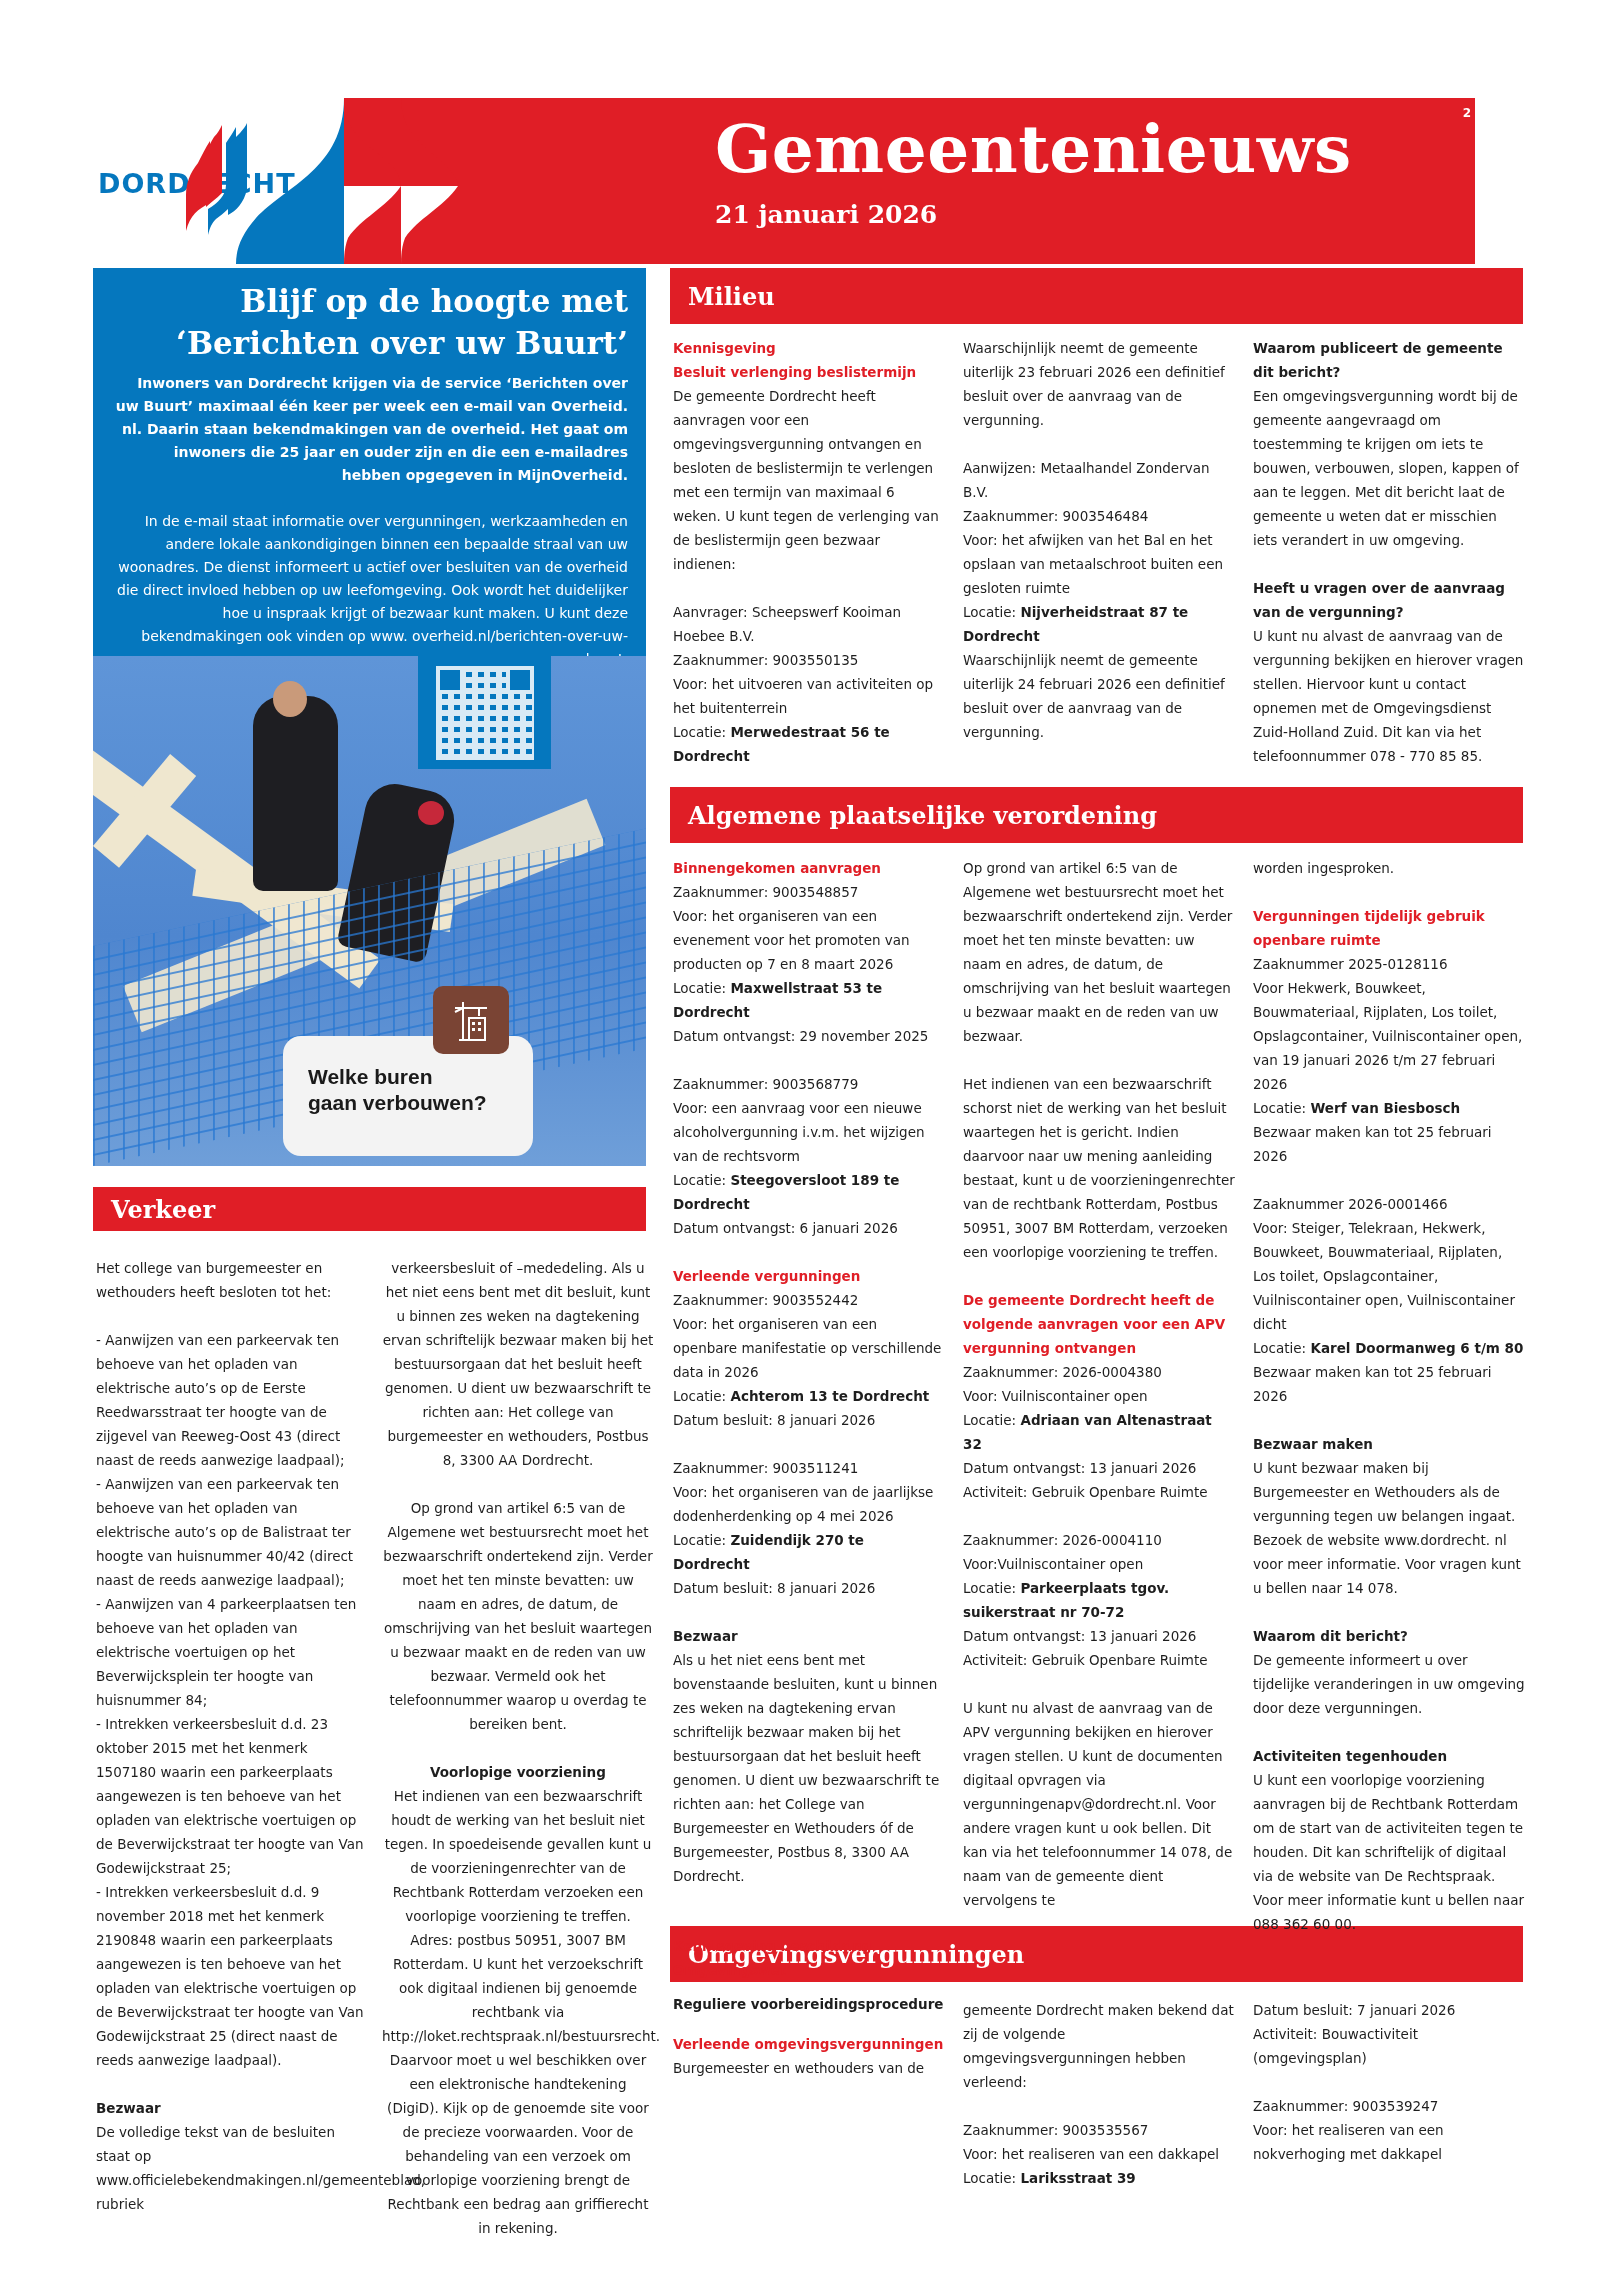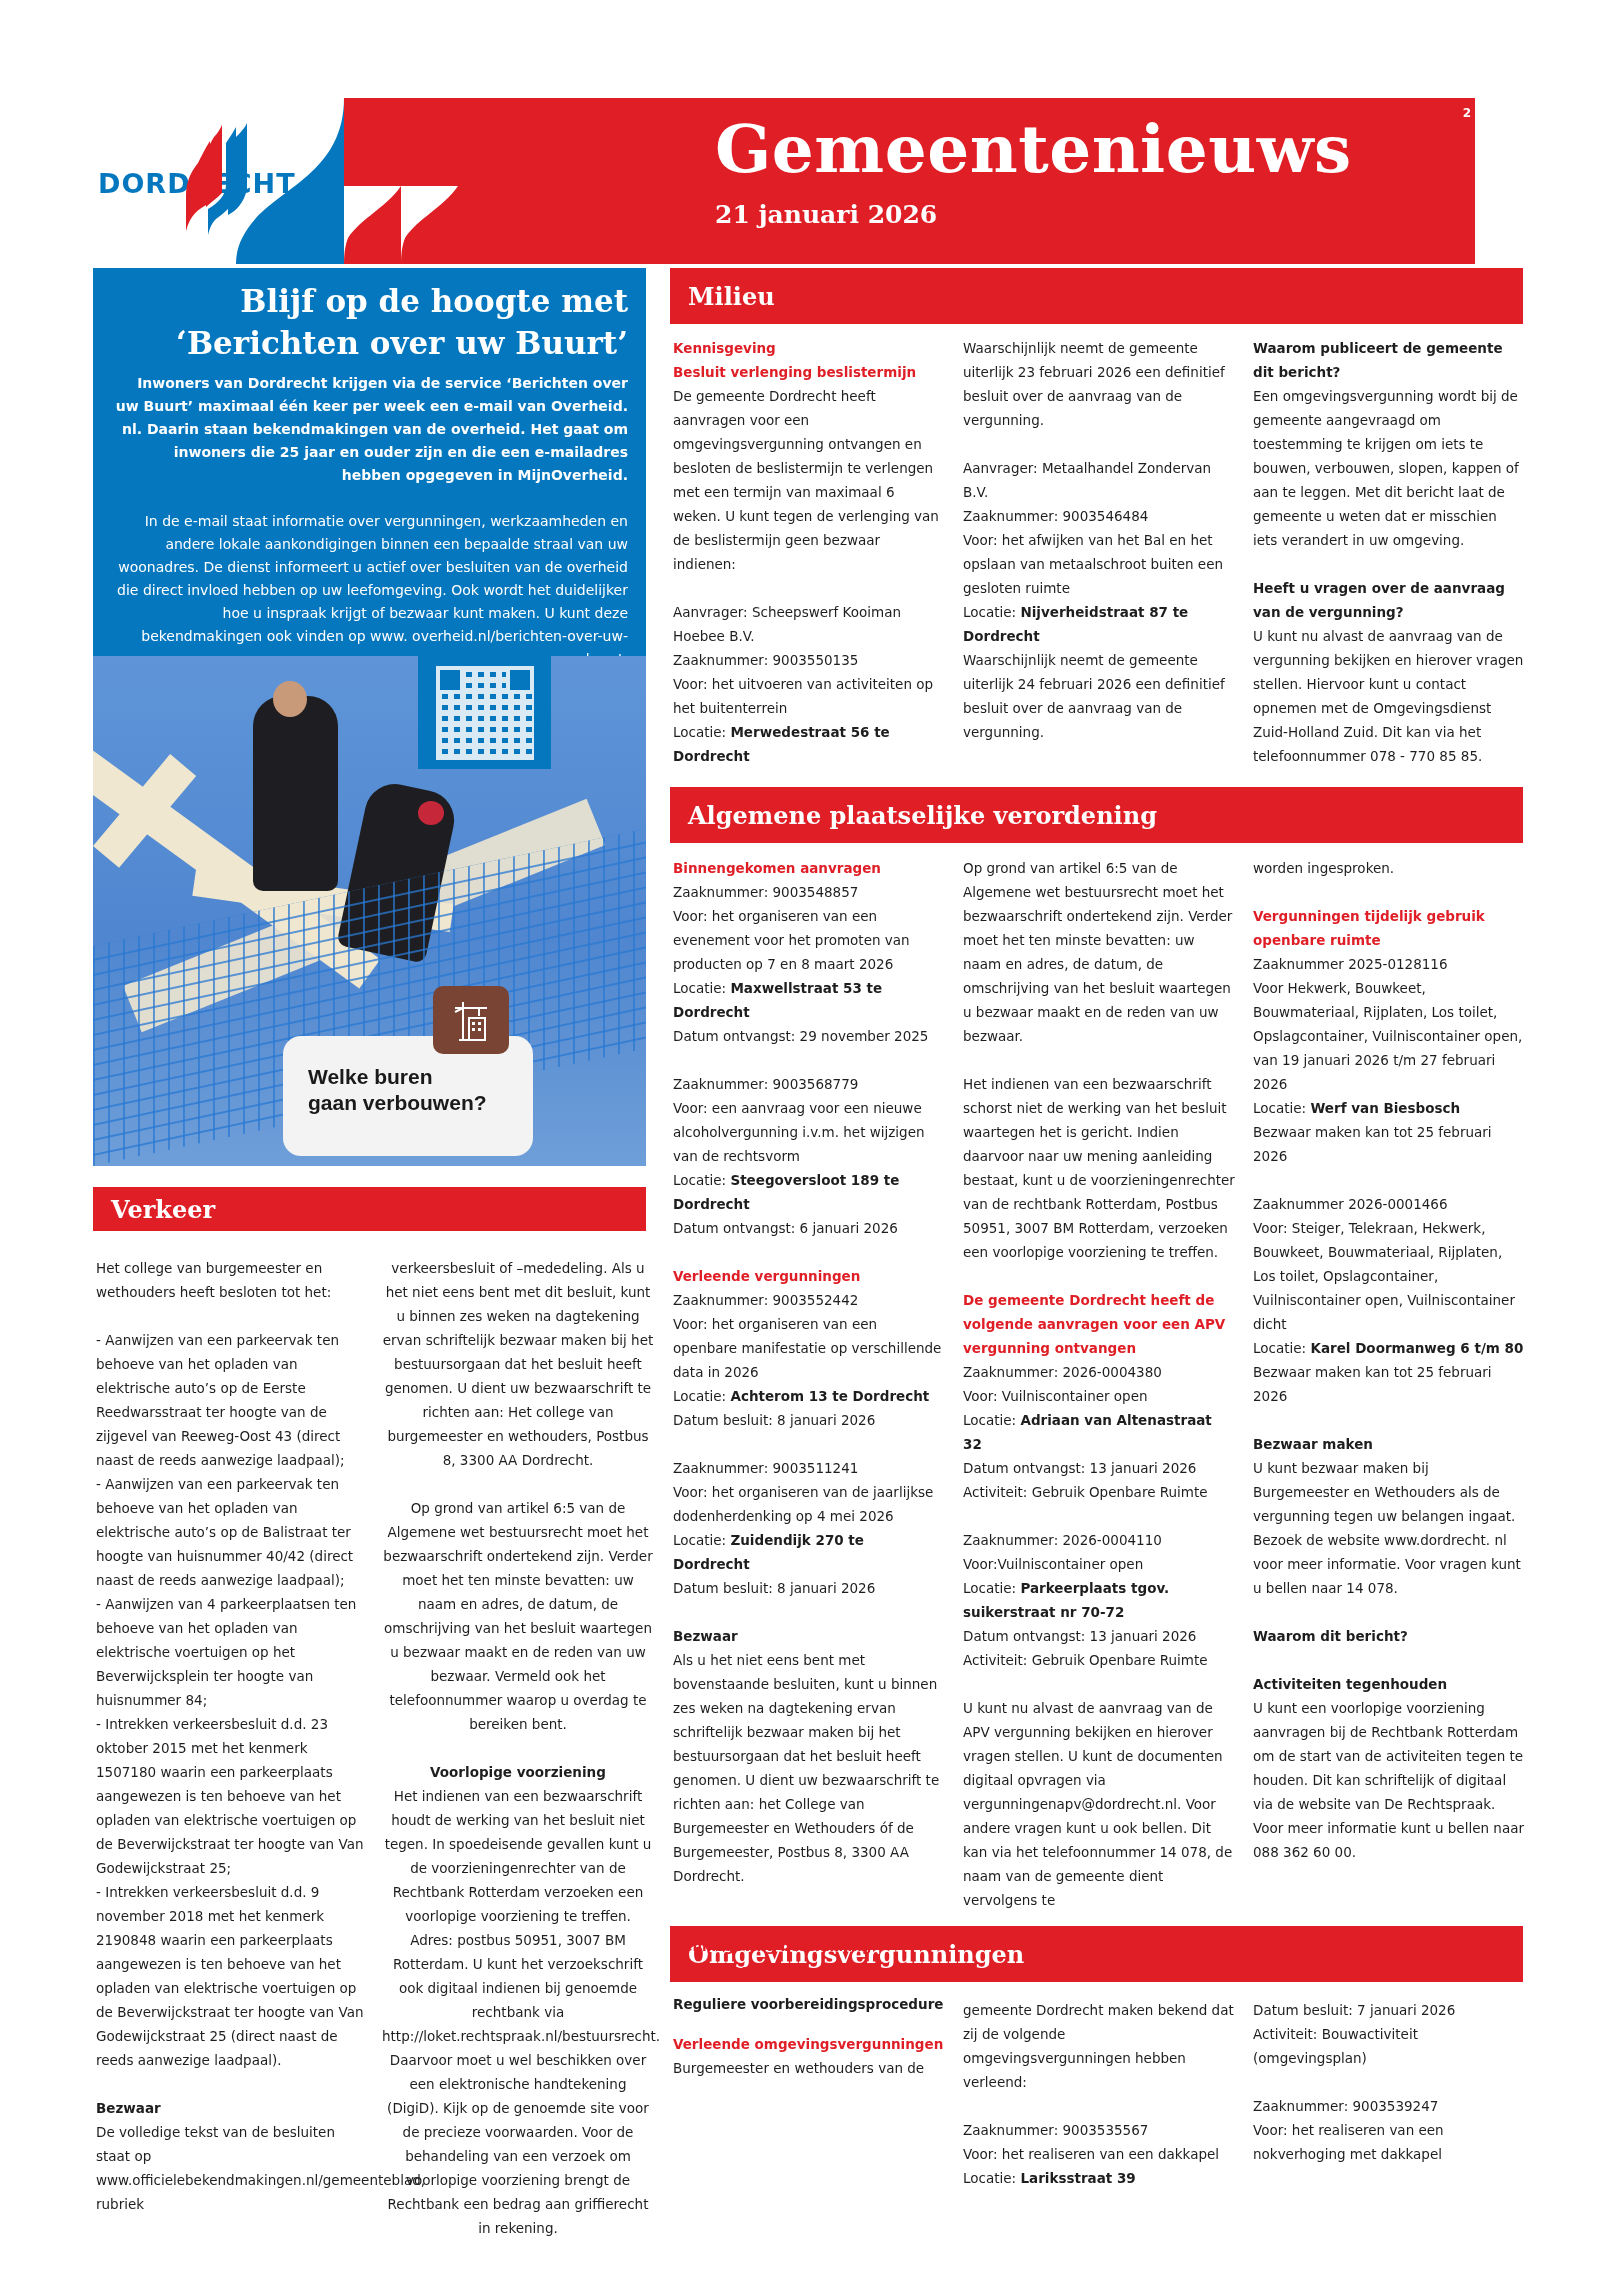--- a/index.html
+++ b/index.html
@@ -131,21 +131,21 @@
   <p>De gemeente Dordrecht heeft aanvragen voor een omgevingsvergunning ontvangen en besloten de beslistermijn te verlengen met een termijn van maximaal 6 weken. U kunt tegen de verlenging van de beslistermijn geen bezwaar indienen:</p>
   <div class="gap"></div>
   <p>Aanvrager: Scheepswerf Kooiman Hoebee B.V.</p>
   <p>Zaaknummer: 9003550135</p>
   <p>Voor: het uitvoeren van activiteiten op het buitenterrein</p>
   <p><span>Locatie: </span><b>Merwedestraat 56 te Dordrecht</b></p>
 </div>
 <div class="col" style="left:963px;top:336px;width:272px;">
   <p>Waarschijnlijk neemt de gemeente uiterlijk 23 februari 2026 een definitief besluit over de aanvraag van de vergunning.</p>
   <div class="gap"></div>
-  <p>Aanvrager: Metaalhandel Zondervan B.V.</p>
+  <p>Aanwijzen: Metaalhandel Zondervan B.V.</p>
   <p>Zaaknummer: 9003546484</p>
   <p>Voor: het afwijken van het Bal en het opslaan van metaalschroot buiten een gesloten ruimte</p>
   <p><span>Locatie: </span><b>Nijverheidstraat 87 te Dordrecht</b></p>
   <p>Waarschijnlijk neemt de gemeente uiterlijk 24 februari 2026 een definitief besluit over de aanvraag van de vergunning.</p>
 </div>
 <div class="col" style="left:1253px;top:336px;width:272px;">
   <p class="bh">Waarom publiceert de gemeente dit bericht?</p>
   <p>Een omgevingsvergunning wordt bij de gemeente aangevraagd om toestemming te krijgen om iets te bouwen, verbouwen, slopen, kappen of aan te leggen. Met dit bericht laat de gemeente u weten dat er misschien iets verandert in uw omgeving.</p>
   <div class="gap"></div>
   <p class="bh">Heeft u vragen over de aanvraag van de vergunning?</p>
@@ -209,20 +209,21 @@
   <div class="gap"></div>
   <p>Zaaknummer 2026-0001466</p>
   <p>Voor: Steiger, Telekraan, Hekwerk, Bouwkeet, Bouwmateriaal, Rijplaten, Los toilet, Opslagcontainer, Vuilniscontainer open, Vuilniscontainer dicht</p>
   <p><span>Locatie: </span><b>Karel Doormanweg 6 t/m 80</b></p>
   <p>Bezwaar maken kan tot 25 februari 2026</p>
   <div class="gap"></div>
   <p class="bh">Bezwaar maken</p>
   <p> U kunt bezwaar maken bij Burgemeester en Wethouders als de vergunning tegen uw belangen ingaat. Bezoek de website www.dordrecht. nl voor meer informatie. Voor vragen kunt u bellen naar 14 078.</p>
   <div class="gap"></div>
   <p class="bh">Waarom dit bericht?</p>
+  <p> De gemeente informeert u over tijdelijke veranderingen in uw omgeving door deze vergunningen.</p>
   <div class="gap"></div>
   <p class="bh">Activiteiten tegenhouden</p>
   <p>U kunt een voorlopige voorziening aanvragen bij de Rechtbank Rotterdam om de start van de activiteiten tegen te houden. Dit kan schriftelijk of digitaal via de website van De Rechtspraak. Voor meer informatie kunt u bellen naar 088 362 60 00.</p>
 </div>
 
 <div class="col" style="left:96px;top:1256px;width:272px;">
   <p>Het college van burgemeester en wethouders heeft besloten tot het:</p>
   <div class="gap"></div>
   <p>- Aanwijzen van een parkeervak ten behoeve van het opladen van elektrische auto’s op de Eerste Reedwarsstraat ter hoogte van de zijgevel van Reeweg-Oost 43 (direct naast de reeds aanwezige laadpaal);</p>
   <p>- Aanwijzen van een parkeervak ten behoeve van het opladen van elektrische auto’s op de Balistraat ter hoogte van huisnummer 40/42 (direct naast de reeds aanwezige laadpaal);</p>

